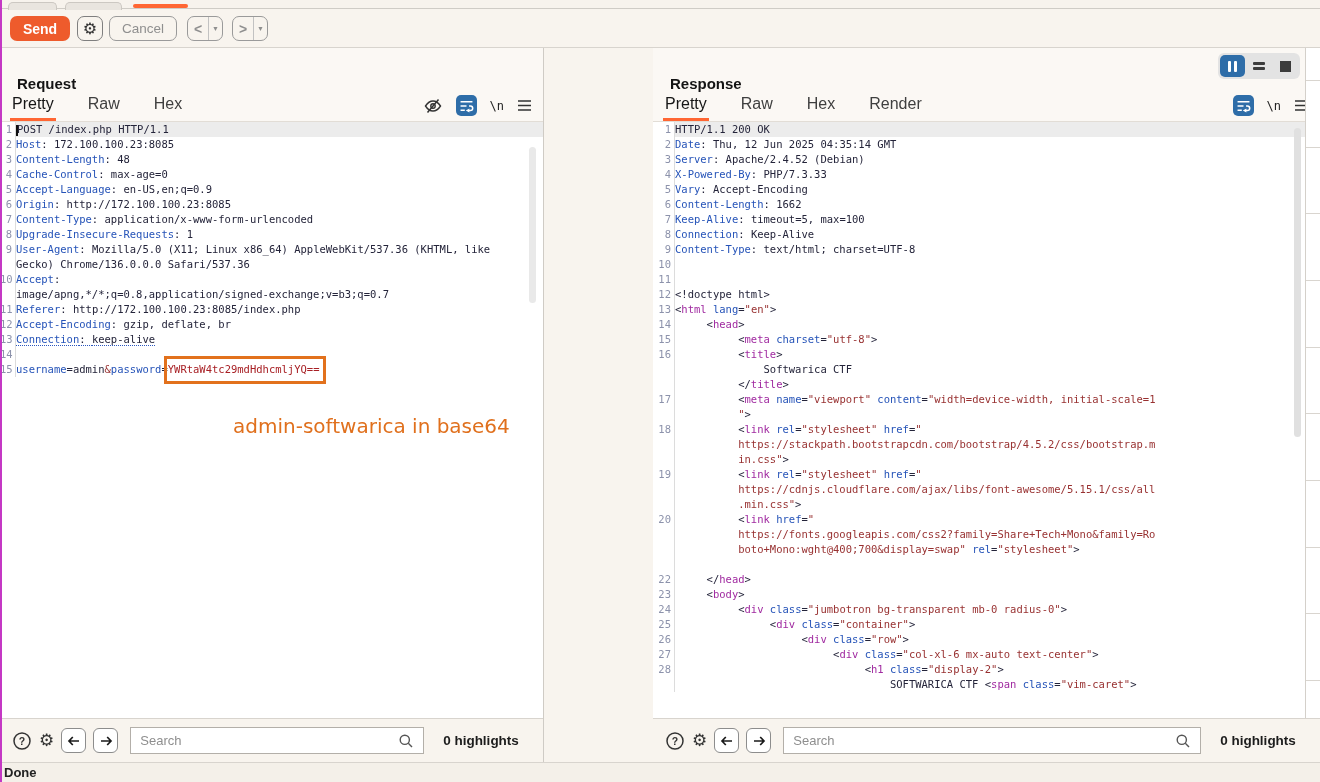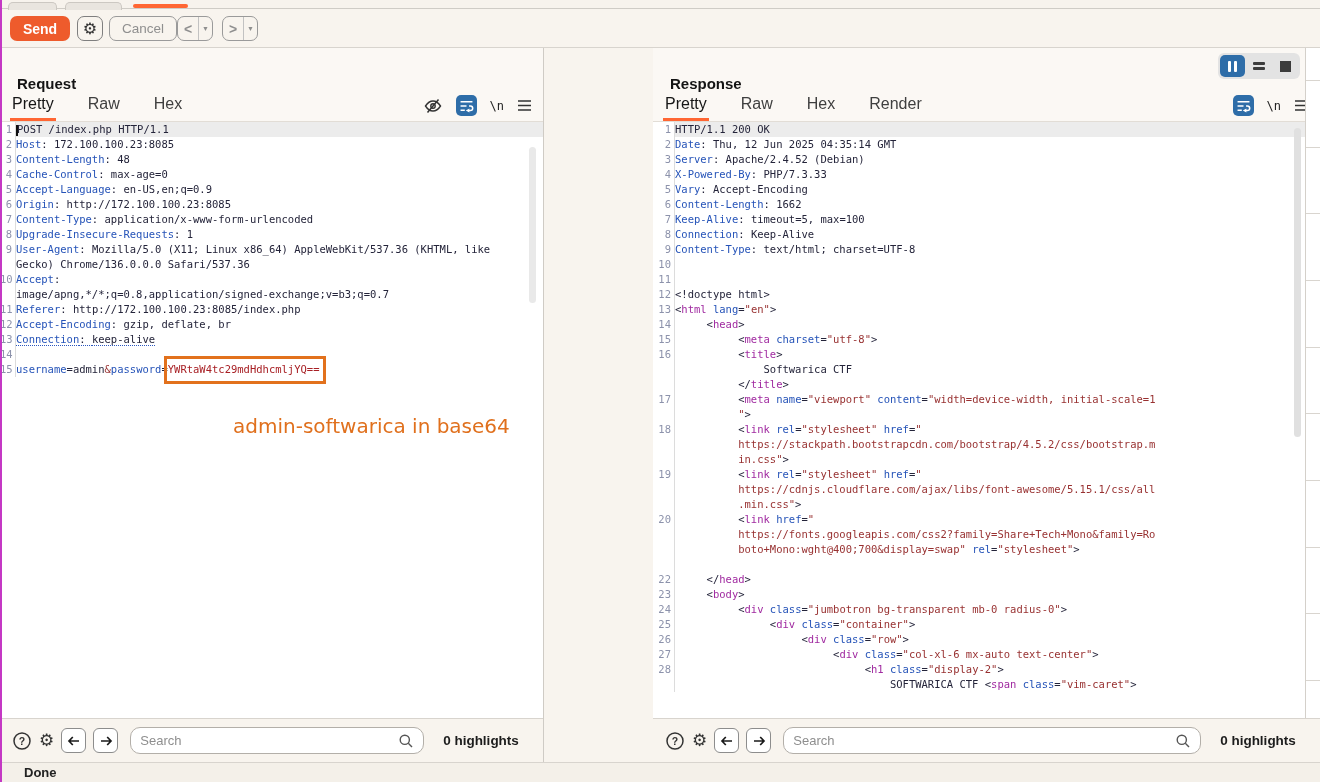--- a/index.html
+++ b/index.html
@@ -16,21 +16,21 @@
   .tabstub{position:absolute;top:2px;height:8px;background:#e9e5df;border:1px solid #ccc8c2;border-bottom:none;border-radius:5px 5px 0 0;}
   .tabstub.s1{left:8px;width:49px;}
   .tabstub.s2{left:65px;width:57px;}
   .tabind{position:absolute;left:133px;top:4px;width:55px;height:4px;background:#ff6633;border-radius:2px;}
 
   
   .toolbar{position:absolute;left:0;top:10px;right:0;height:38px;background:#f8f4ee;border-bottom:1px solid #d8d4ce;display:flex;align-items:center;padding-left:10px;z-index:4;}
   .btn{height:25px;border-radius:7px;display:flex;align-items:center;justify-content:center;font-size:13.5px;cursor:default;}
   .btn-send{width:60px;background:#ee5b2c;color:#fff;font-weight:bold;font-size:14px;margin-right:7px;}
   .btn-gear{width:26px;border:1px solid #7f7f7f;background:transparent;margin-right:6px;font-family:"DejaVu Sans",sans-serif;font-size:16px;color:#333;}
-  .btn-cancel{width:68px;border:1px solid #9a9a9a;color:#8f8f8f;background:transparent;}
+  .btn-cancel{width:68px;border:1px solid #9a9a9a;color:#8f8f8f;margin-right:10px;background:transparent;}
   .btn-nav{width:36px;border:1px solid #9a9a9a;color:#8f8f8f;margin-right:9px;background:transparent;padding:0;}
   .btn-nav .chev{flex:1;text-align:center;font-size:14px;font-weight:bold;color:#8f8f8f;}
   .btn-nav .sep{width:1px;height:23px;background:#c2c2c2;}
   .btn-nav .dd{width:13px;text-align:center;font-size:7px;color:#8f8f8f;}
 
   
   .panel{position:absolute;top:48px;bottom:20px;background:#fbf8f4;}
   .panel.request{left:0;width:544px;border-right:1px solid #cfcbc5;}
   .panel.response{left:653px;right:0;}
   .phead{position:absolute;left:0;right:0;top:0;height:74px;}
@@ -71,31 +71,31 @@
   .annotation{position:absolute;left:233px;top:292px;font-family:"DejaVu Sans",sans-serif;font-size:20px;color:#e0701d;white-space:nowrap;}
   .scrollthumb{position:absolute;width:7px;background:#e0e0e0;border-radius:4px;}
   .request .scrollthumb{right:7px;top:25px;height:156px;background:#e9e9e9;}
   .response .scrollthumb{right:19px;top:6px;height:309px;}
 
   
   .searchbar{position:absolute;left:0;right:0;bottom:0;height:44px;border-top:1px solid #d8d4ce;background:#f8f4ee;display:flex;align-items:center;padding:0 12px;gap:7px;}
   .sicon{display:flex;align-items:center;justify-content:center;}
   .gear2{font-family:"DejaVu Sans",sans-serif;font-size:17px;color:#333;line-height:1;}
   .navsq{width:25px;height:25px;border:1px solid #8d8d8d;border-radius:6px;background:#fff;display:flex;align-items:center;justify-content:center;}
-  .searchbox{flex:1;height:27px;border:1px solid #b3afa9;border-radius:10px;background:#fff;display:flex;align-items:center;padding:0 9px;margin-left:5px;}
+  .searchbox{flex:1;height:27px;border:1px solid #b3afa9;border-radius:0;background:#fff;display:flex;align-items:center;padding:0 9px;margin-left:5px;}
   .searchbox input{border:none;outline:none;flex:1;font-size:13px;font-family:"Liberation Sans",sans-serif;color:#333;background:transparent;}
   .searchbox input::placeholder{color:#8e8e8e;}
   .hlcount{flex:none;width:100px;text-align:center;font-size:13.5px;font-weight:bold;color:#1c1c1c;}
 
   
   .rail{position:absolute;left:1305px;top:48px;height:670px;right:0;background:#fff;border-left:1px solid #d4d0ca;z-index:3;}
   .railline{position:absolute;left:0;right:0;height:1px;background:#d9d5cf;}
 
   
-  .statusbar{position:absolute;left:0;right:0;bottom:0;height:20px;background:#f4f0e9;border-top:1px solid #d8d4ce;display:flex;align-items:center;padding-left:24px;font-size:13px;font-weight:bold;color:#222;z-index:10;}
+  .statusbar{position:absolute;left:0;right:0;bottom:0;height:20px;background:#f4f0e9;border-top:1px solid #d8d4ce;display:flex;align-items:center;padding-left:4px;font-size:13px;font-weight:bold;color:#222;z-index:10;}
   svg{display:block;}
 </style>
 </head>
 <body>
 
 <div class="leftedge"></div>
 
 <div class="topstrip">
   <div class="tabstub s1"></div>
   <div class="tabstub s2"></div>

